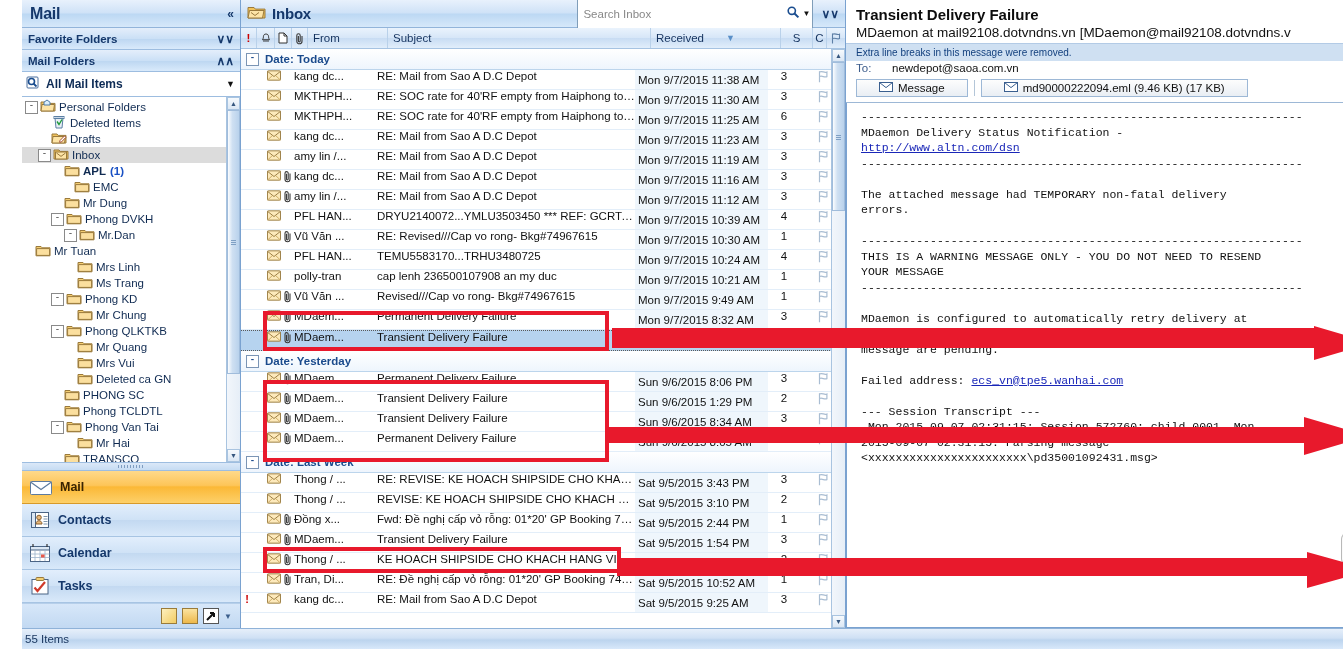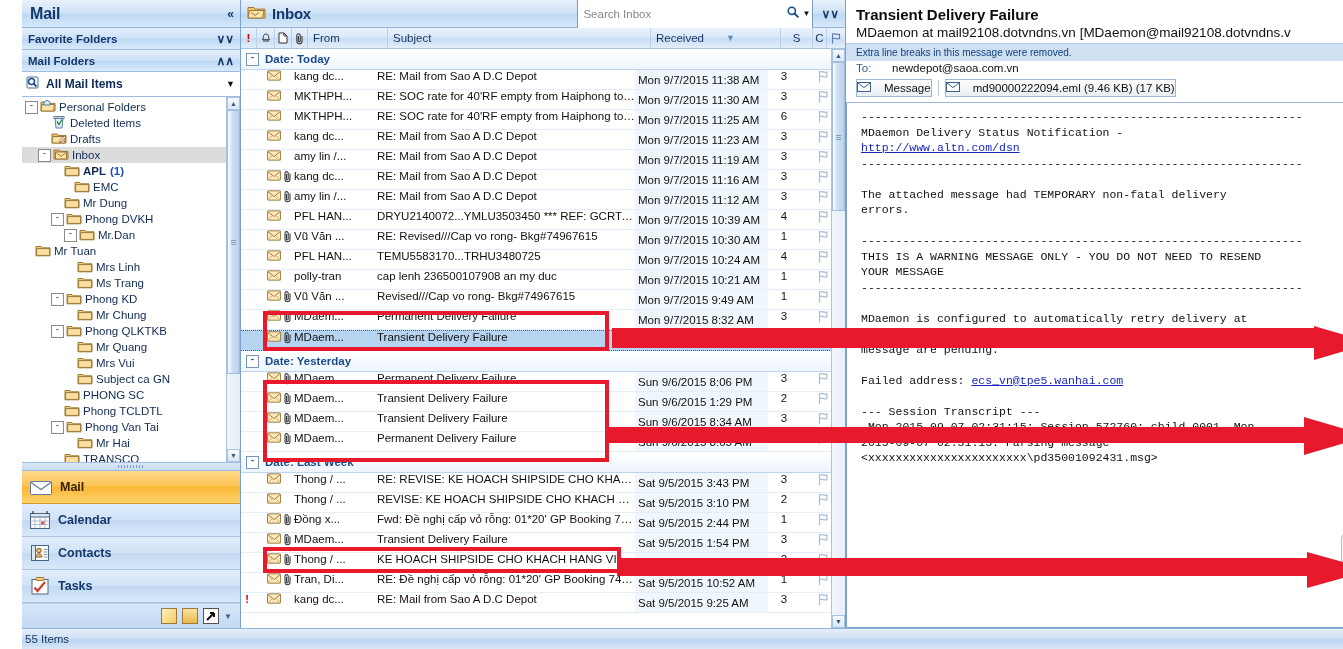--- a/index.html
+++ b/index.html
@@ -137,22 +137,22 @@
   .row .flag{width:18px;flex:0 0 18px;display:flex;align-items:center;justify-content:center;}
 
   
   .read{width:519px;flex:0 0 519px;display:flex;flex-direction:column;background:#fff;min-width:0;}
   .read-subject{font-size:15px;font-weight:bold;color:#0c0c0c;padding:6px 10px 2px 10px;white-space:nowrap;overflow:hidden;}
   .read-sender{font-size:13.5px;color:#111;padding:0 10px 3px 10px;white-space:nowrap;overflow:hidden;}
   .infobar{background:#cfe0f2;color:#13407e;font-size:10px;padding:3px 10px;border-top:1px solid #b3cbe6;}
   .hdrline{display:flex;font-size:11.5px;padding:1px 10px;color:#111;}
   .hdrline .k{width:36px;flex:0 0 36px;color:#3d5d8c;}
   .attbar{display:flex;align-items:center;gap:6px;padding:4px 10px 5px 10px;border-bottom:1px solid #9db8d6;}
-  .attchip{display:flex;align-items:center;gap:13px;font-size:11.5px;color:#111;
-    border:1px solid #9db8d6;background:linear-gradient(to bottom,#fdfdfd,#e9eef4);padding:2px 0;cursor:pointer;}
+  .attchip{display:flex;align-items:center;gap:5px;font-size:11.5px;color:#111;
+    border:1px solid #9db8d6;background:linear-gradient(to bottom,#fdfdfd,#e9eef4);padding:2px 22px;cursor:pointer;}
   .attsep{width:1px;height:16px;background:#b4c6d8;}
   .bodywrap{flex:1;min-height:0;position:relative;border:1px solid #7aa2d0;border-top:none;
     margin:0 0 0 0;overflow:hidden;background:#fff;}
   .bodytext{position:absolute;inset:0 14px 0 0;overflow:hidden;padding:6px 8px 0 14px;
     font-family:"Liberation Mono","DejaVu Sans Mono",monospace;font-size:11.5px;line-height:15.5px;
     color:#111;white-space:pre-wrap;word-break:break-word;}
   .bodytext a{color:#1a27b8;}
 
   
   .status{height:20px;flex:0 0 20px;display:flex;align-items:center;
@@ -340,21 +340,21 @@
                   <path d="M1.6 4.6h13v6.8h-13z" fill="#fbdf9e" stroke="#9a7a3c"></path>
                 </svg></span>
               <span class="nm">Mrs Vui</span>
             </div>
             <div class="tnode" style="padding-left: 42px;">
               <span class="expspace"></span>
               <span class="fi"><svg width="16" height="13" viewBox="0 0 16 13">
                   <path d="M1 2.5h5l1.2 1.3H15v8H1z" fill="#f5ce72" stroke="#9a7a3c"></path>
                   <path d="M1.6 4.6h13v6.8h-13z" fill="#fbdf9e" stroke="#9a7a3c"></path>
                 </svg></span>
-              <span class="nm">Subject ca GN</span>
+              <span class="nm">Deleted ca GN</span>
             </div>
             <div class="tnode" style="padding-left: 29px;">
               <span class="expspace"></span>
               <span class="fi"><svg width="16" height="13" viewBox="0 0 16 13">
                   <path d="M1 2.5h5l1.2 1.3H15v8H1z" fill="#f5ce72" stroke="#9a7a3c"></path>
                   <path d="M1.6 4.6h13v6.8h-13z" fill="#fbdf9e" stroke="#9a7a3c"></path>
                 </svg></span>
               <span class="nm">PHONG SC</span>
             </div>
             <div class="tnode" style="padding-left: 29px;">
@@ -403,44 +403,44 @@
 
       <div class="modules" id="modules">
           <div class="mod active">
             <span style="display: flex;">
               <svg width="22" height="17" viewBox="0 0 22 17">
                 <rect x=".5" y="2.5" width="21" height="13" rx="1" fill="#fff" stroke="#5e7b9e"></rect>
                 <path d="M.5 3 11 10.5 21.5 3" fill="none" stroke="#5e7b9e" stroke-width="1.3"></path>
               </svg>
             </span>
             <span>Mail</span>
+          </div>
+          <div class="mod">
+            <span style="display: flex;">
+              <svg width="20" height="18" viewBox="0 0 20 18">
+                <rect x="1.5" y="1.5" width="17" height="15" fill="#fff" stroke="#4a6485"></rect>
+                <rect x="1.5" y="1.5" width="4" height="15" fill="#dbe7f4" stroke="#4a6485"></rect>
+                <circle cx="9" cy="6.5" r="2.3" fill="#e8b87a" stroke="#8a6030"></circle>
+                <path d="M6 13c0-2.2 1.4-3.3 3-3.3S12 10.8 12 13z" fill="#e8b87a" stroke="#8a6030"></path>
+                <path d="M13.5 5.5h4M13.5 8h4M13.5 10.5h4M13.5 13h4" stroke="#7e95ac" stroke-width="1"></path>
+              </svg>
+            </span>
+            <span>Contacts</span>
           </div>
           <div class="mod">
             <span style="display: flex;">
               <svg width="20" height="18" viewBox="0 0 20 18">
                 <rect x=".5" y="2.5" width="19" height="15" fill="#fff" stroke="#4a6485"></rect>
                 <rect x=".5" y="2.5" width="19" height="3.5" fill="#dbe7f4" stroke="#4a6485"></rect>
                 <path d="M5 6v11M10 6v11M15 6v11M.5 10h19M.5 13.5h19" stroke="#9db4cc" stroke-width=".8"></path>
                 <rect x="11" y="10.5" width="3.6" height="3" fill="#e8594a"></rect>
                 <path d="M3 0v3M17 0v3" stroke="#333" stroke-width="1.2"></path>
               </svg>
             </span>
             <span>Calendar</span>
-          </div>
-          <div class="mod">
-            <span style="display: flex;">
-              <svg width="20" height="18" viewBox="0 0 20 18">
-                <rect x="1.5" y="1.5" width="17" height="15" fill="#fff" stroke="#4a6485"></rect>
-                <rect x="1.5" y="1.5" width="4" height="15" fill="#dbe7f4" stroke="#4a6485"></rect>
-                <circle cx="9" cy="6.5" r="2.3" fill="#e8b87a" stroke="#8a6030"></circle>
-                <path d="M6 13c0-2.2 1.4-3.3 3-3.3S12 10.8 12 13z" fill="#e8b87a" stroke="#8a6030"></path>
-                <path d="M13.5 5.5h4M13.5 8h4M13.5 10.5h4M13.5 13h4" stroke="#7e95ac" stroke-width="1"></path>
-              </svg>
-            </span>
-            <span>Contacts</span>
           </div>
           <div class="mod">
             <span style="display: flex;">
               <svg width="20" height="18" viewBox="0 0 20 18">
                 <rect x="2" y="2.5" width="16" height="14.5" fill="#fff" stroke="#4a6485"></rect>
                 <rect x="6" y=".5" width="8" height="3" rx="1" fill="#f3cf72" stroke="#9a7a3c"></rect>
                 <path d="M4.5 10.5l3 3.5 7.5-9" fill="none" stroke="#d03a2a" stroke-width="2.2"></path>
               </svg>
             </span>
             <span>Tasks</span>

